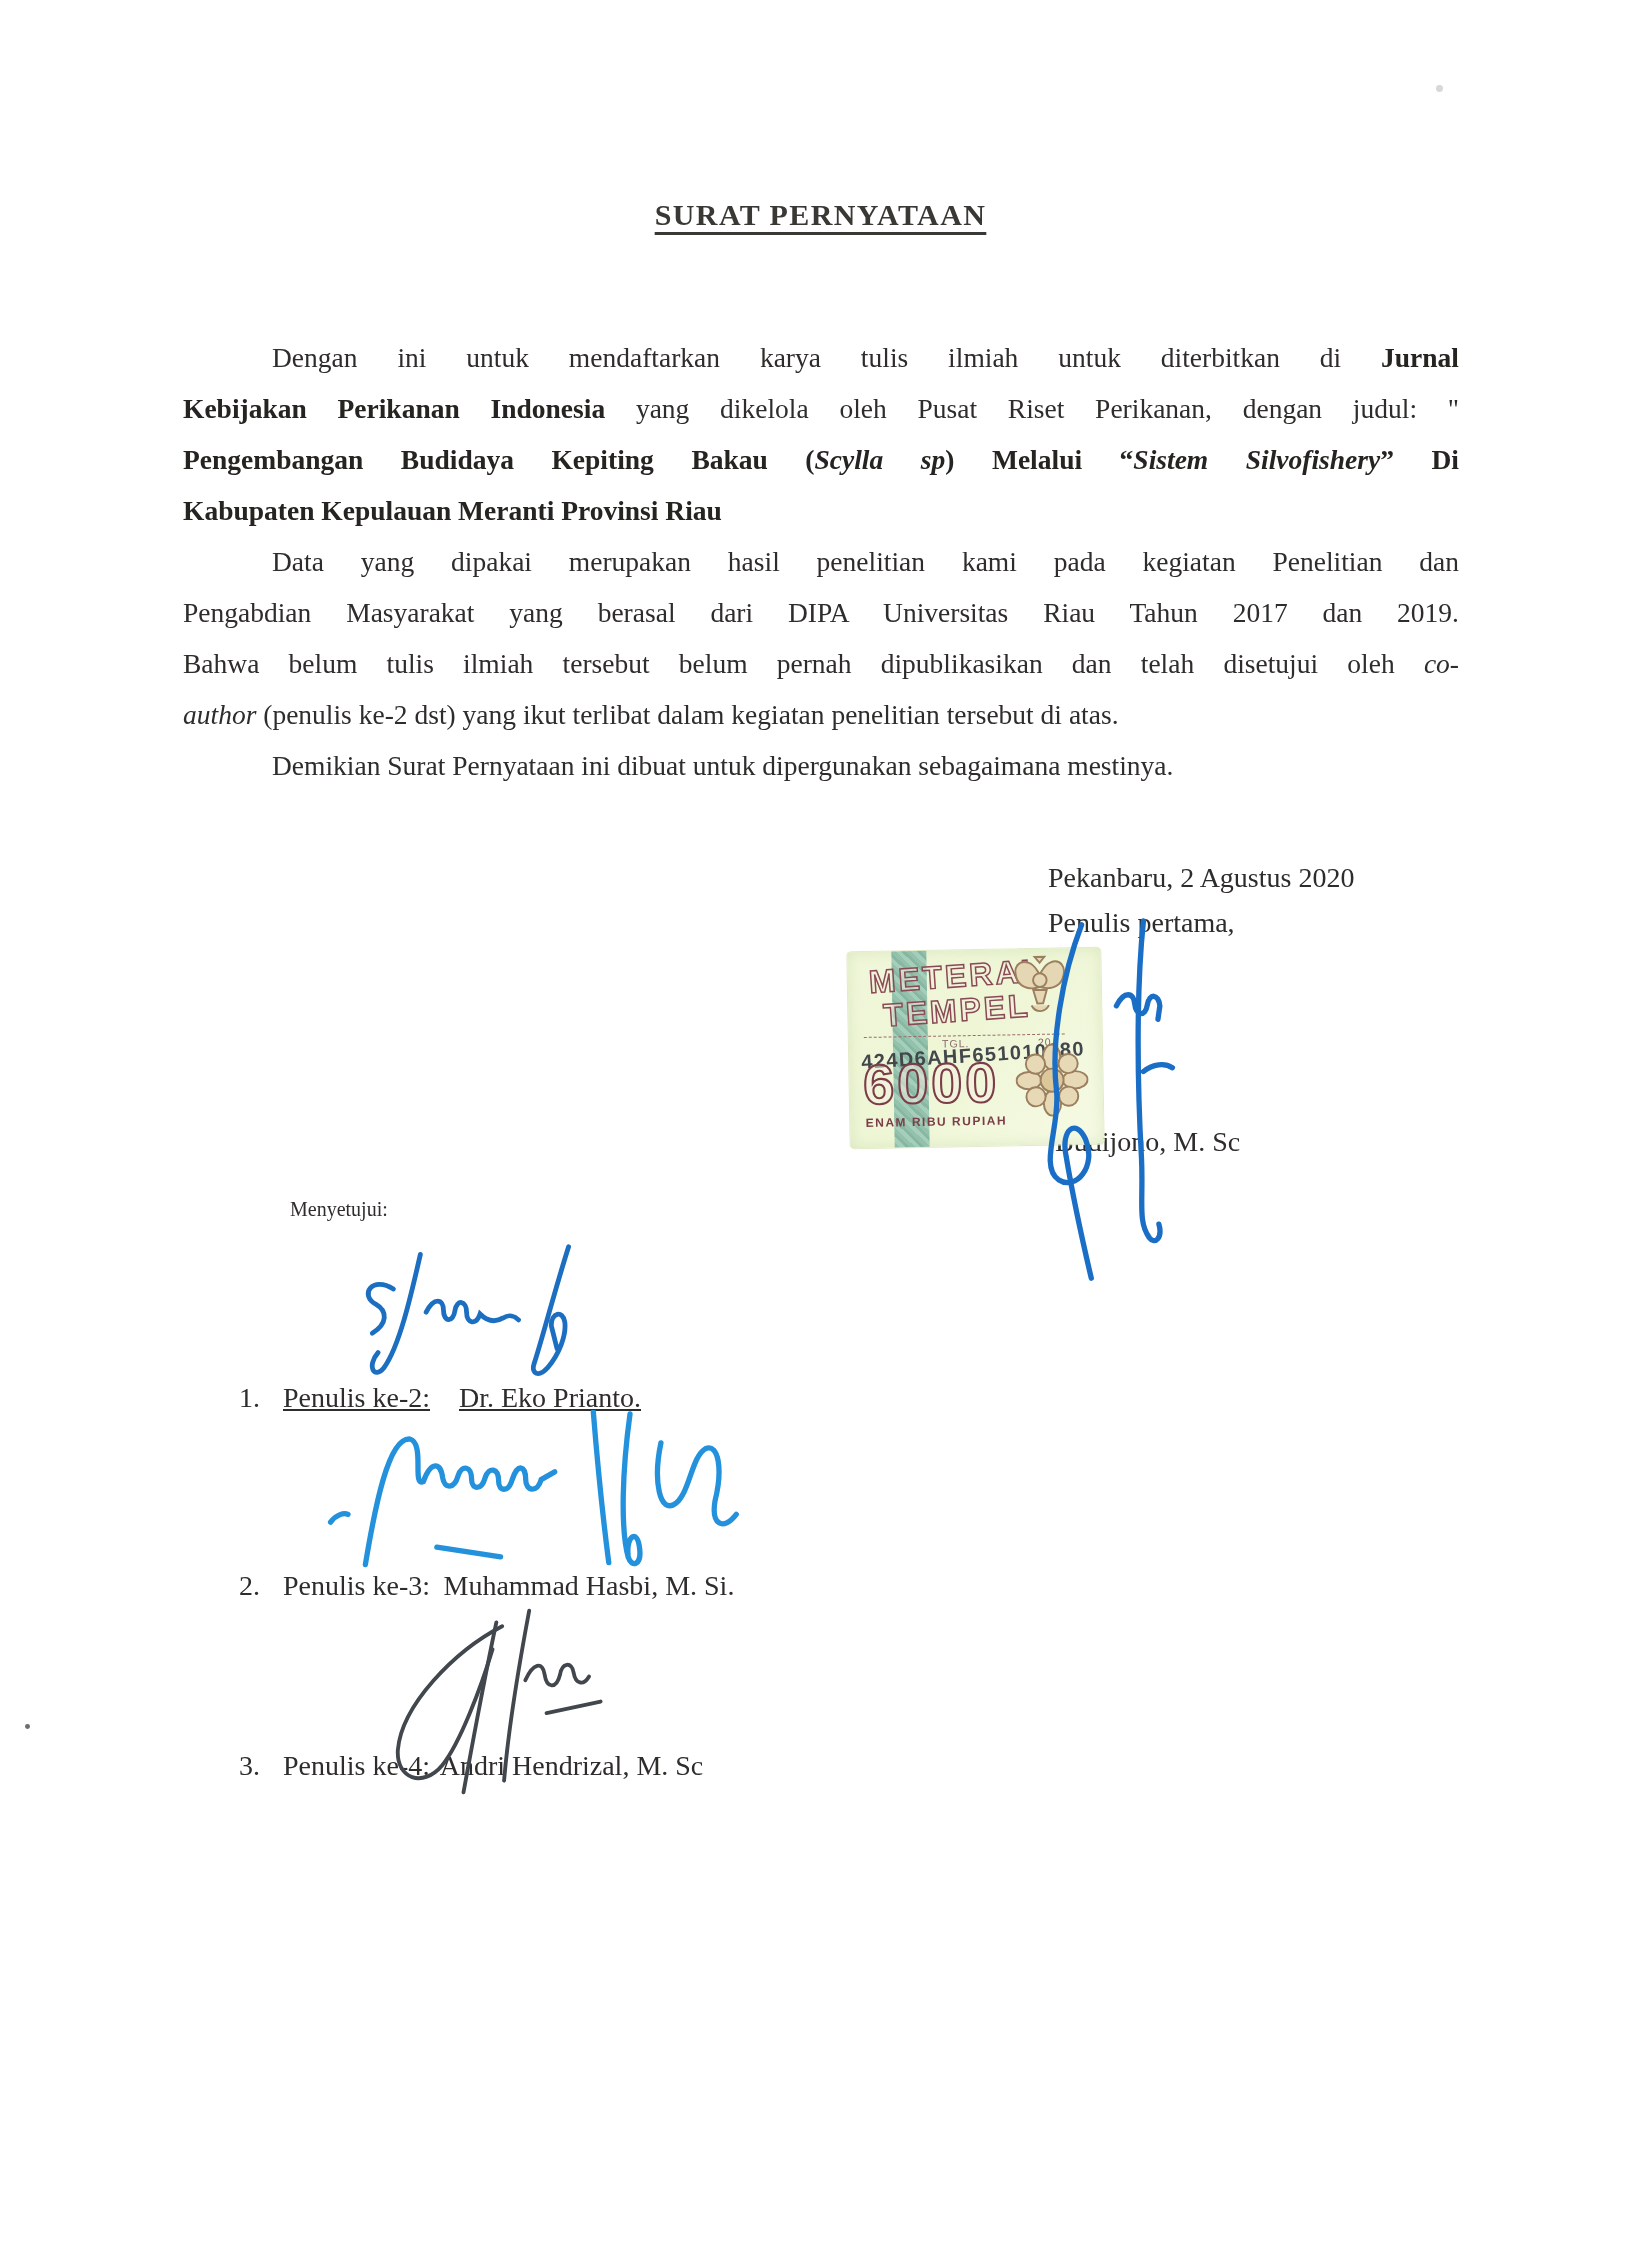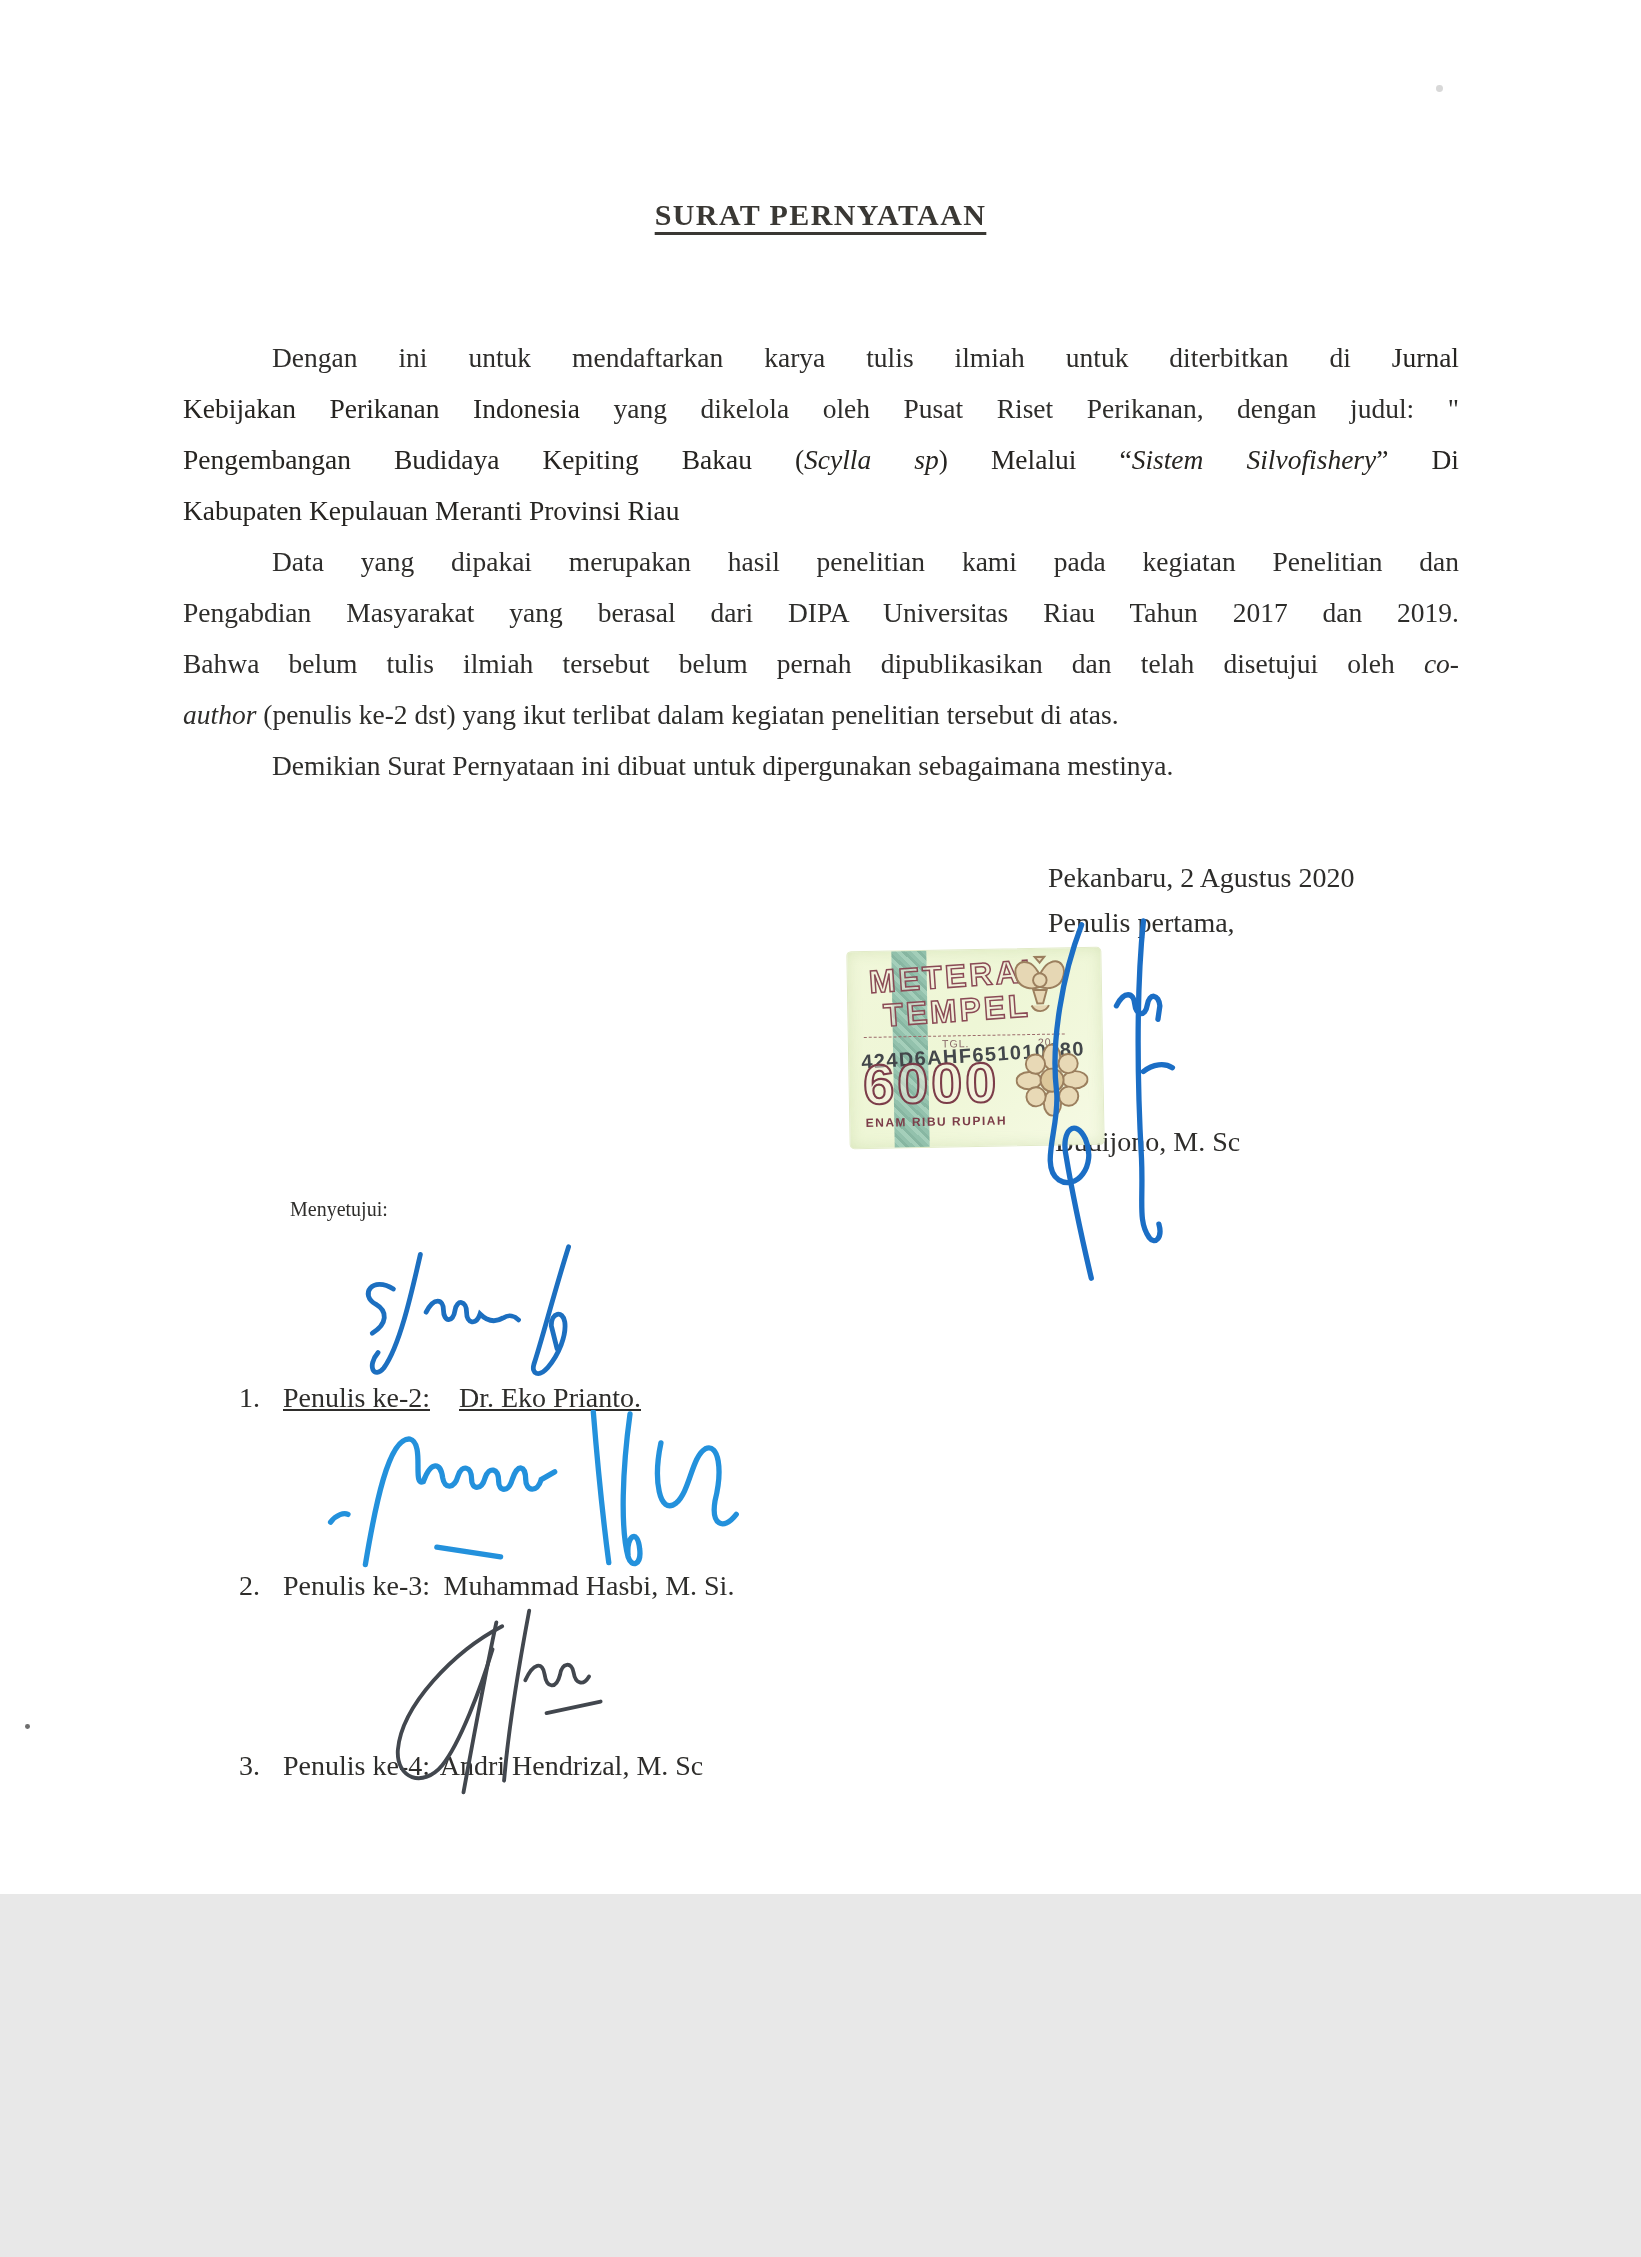--- a/index.html
+++ b/index.html
@@ -1,38 +1,38 @@
 <!DOCTYPE html>
 <html><head>
 <meta charset="utf-8">
 <style>
   html,body{margin:0;padding:0;background:#e8e8e8;}
   .page{
-    position:relative; width:1641px; height:1894px; background:#ffffff;
+    position:relative; width:1641px; height:2257px; background:#ffffff;
     font-family:"Liberation Serif", serif; color:#2e2d2b; overflow:hidden;
     margin:0 auto;
   }
   
   .title{
     position:absolute; top:198px; left:0; width:100%;
     text-align:center; font-size:30px; font-weight:bold; letter-spacing:1.4px;
     color:#3a3834;
   }
   .title span{
     text-decoration:underline; text-underline-offset:6.8px; text-decoration-thickness:2.9px;
   }
   
   .doc{
     position:absolute; left:183px; top:332px; width:1276px;
     font-size:27.5px; color:#2e2d2b;
   }
   .line{ line-height:51px; text-align:left; }
   .line.justify{ text-align:justify; text-align-last:justify; }
   .line.indent{ text-indent:89px; }
-  .b{ font-weight:normal; color:#262421; }
+  .b{ font-weight:bold; color:#262421; }
   .i{ font-style:italic; }
   
   .dateblock{ position:absolute; left:1048px; top:855px; font-size:28px; line-height:45px; }
   .first-author-name{ position:absolute; left:1055px; top:1126px; font-size:28px; }
   
   .stamp{
     position:absolute; left:848px; top:949px; width:253px; height:196px;
     background:linear-gradient(135deg,#f1f7da 0%,#eef6d6 45%,#f6fae4 100%);
     border:1.9px solid #e2ebc8; border-radius:4.8px;
     box-shadow:inset 0 0 13.5px rgba(170,195,130,.30);

